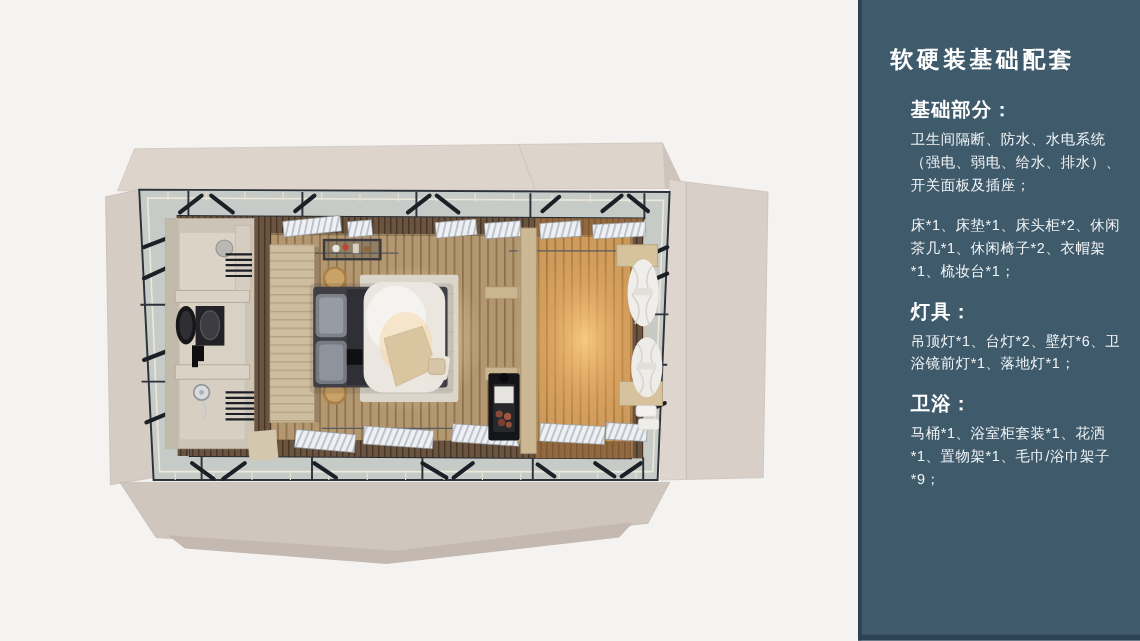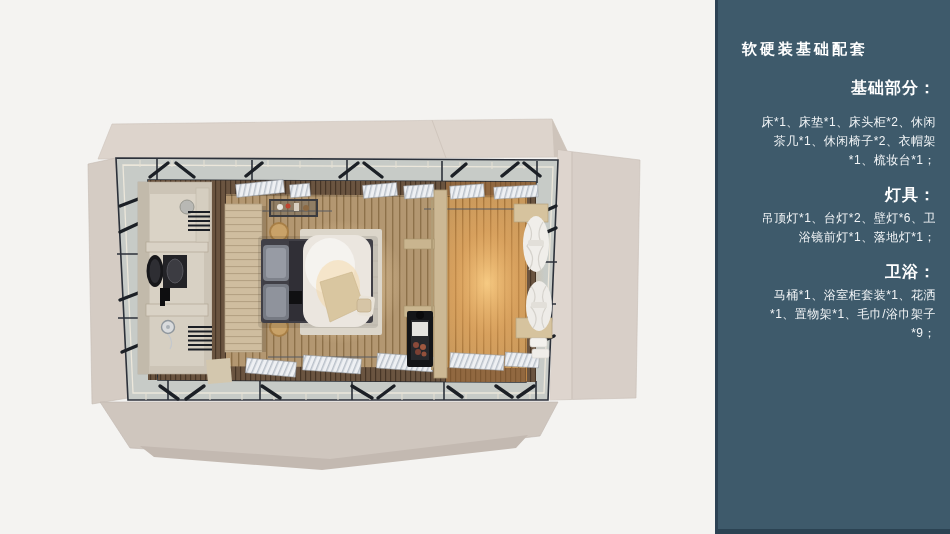--- a/index.html
+++ b/index.html
@@ -10,23 +10,23 @@
   .slide{position:relative;width:950px;height:534px;background:#f4f3f1;}
   .render-area{position:absolute;left:0;top:0;width:715px;height:534px;background:#f4f3f1;}
   .render-area svg{display:block;}
   .sidebar{
     position:absolute;left:715px;top:0;width:235px;height:534px;
     background:#3e5a6b;color:#ffffff;box-sizing:border-box;
     border-left:3px solid #2c4254;
   }
   .sidebar .title{
     margin:40px 10px 20px 24px;
-    font-size:15px;font-weight:bold;letter-spacing:3px;line-height:1.2;
-  }
-  .sections{margin:0 14px 0 41px;text-align:right;}
+    font-size:19px;font-weight:bold;letter-spacing:3px;line-height:1.2;
+  }
+  .sections{margin:0 14px 0 41px;}
   .sec{margin:0 0 15px 0;}
   .sec h2{
     margin:0 0 4px 0;font-size:16px;font-weight:bold;letter-spacing:1px;line-height:1.25;
   }
   .sec p{
     margin:0;font-size:12px;line-height:19px;letter-spacing:0.5px;color:#f2f5f7;
   }
   .sidebar .bottom-shade{
     position:absolute;left:0;bottom:0;width:100%;height:5px;
     background:rgba(20,40,55,0.45);
@@ -270,20 +270,21 @@
       </g>
     </svg>
   </div>
 
   <aside class="sidebar">
     <h1 class="title">软硬装基础配套</h1>
 
     <div class="sections">
       <div class="sec">
         <h2>基础部分：</h2>
+        <p>卫生间隔断、防水、水电系统（强电、弱电、给水、排水）、开关面板及插座；</p>
       </div>
       <div class="sec">
         <p>床*1、床垫*1、床头柜*2、休闲茶几*1、休闲椅子*2、衣帽架*1、梳妆台*1；</p>
       </div>
       <div class="sec">
         <h2>灯具：</h2>
         <p>吊顶灯*1、台灯*2、壁灯*6、卫浴镜前灯*1、落地灯*1；</p>
       </div>
       <div class="sec">
         <h2>卫浴：</h2>

